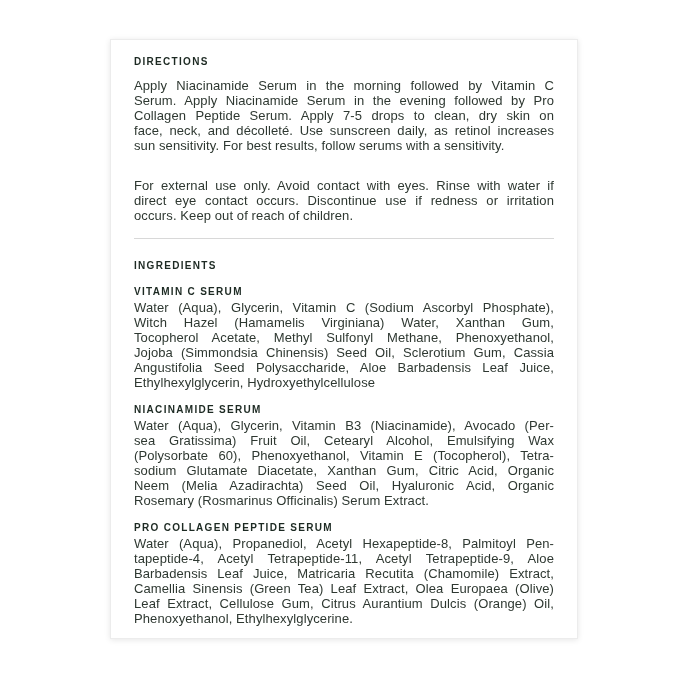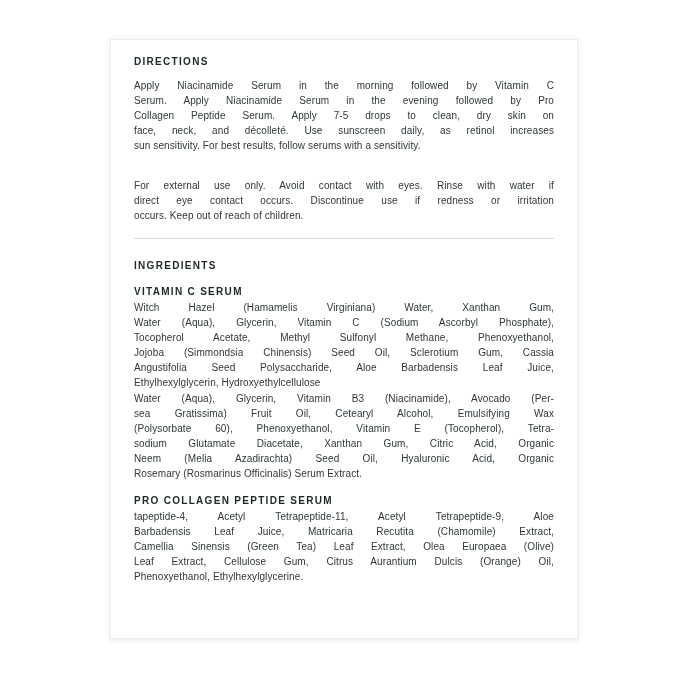--- a/index.html
+++ b/index.html
@@ -31,21 +31,21 @@
     padding: 14px 23px 0 23px;
   }
   .section-heading {
     font-size: 10px;
     font-weight: bold;
     letter-spacing: 1.3px;
     line-height: 15px;
     color: #1d2a23;
   }
   .body-para {
-    font-size: 10px;
+    font-size: 13px;
     line-height: 15px;
     color: #2e3831;
     letter-spacing: 0.1px;
   }
   .body-para .line {
     text-align: justify;
     text-align-last: justify;
   }
   .body-para .line.last {
     text-align-last: left;
@@ -84,39 +84,41 @@
         <div class="line">direct eye contact occurs. Discontinue use if redness or irritation</div>
         <div class="line last">occurs. Keep out of reach of children.</div>
       </div>
 
     <hr class="divider">
 
     <div class="section-heading m-ingredients-heading">INGREDIENTS</div>
 
     <div class="section-heading m-sub-heading-1">VITAMIN C SERUM</div>
     <div class="body-para m-sub-body">
+        <div class="line">Water (Aqua), Glycerin, Vitamin C (Sodium Ascorbyl Phosphate),</div>
         <div class="line">Witch Hazel (Hamamelis Virginiana) Water, Xanthan Gum,</div>
-        <div class="line">Water (Aqua), Glycerin, Vitamin C (Sodium Ascorbyl Phosphate),</div>
         <div class="line">Tocopherol Acetate, Methyl Sulfonyl Methane, Phenoxyethanol,</div>
         <div class="line">Jojoba (Simmondsia Chinensis) Seed Oil, Sclerotium Gum, Cassia</div>
         <div class="line">Angustifolia Seed Polysaccharide, Aloe Barbadensis Leaf Juice,</div>
         <div class="line last">Ethylhexylglycerin, Hydroxyethylcellulose</div>
       </div>
 
+    <div class="section-heading m-sub-heading">NIACINAMIDE SERUM</div>
     <div class="body-para m-sub-body">
         <div class="line">Water (Aqua), Glycerin, Vitamin B3 (Niacinamide), Avocado (Per-</div>
         <div class="line">sea Gratissima) Fruit Oil, Cetearyl Alcohol, Emulsifying Wax</div>
         <div class="line">(Polysorbate 60), Phenoxyethanol, Vitamin E (Tocopherol), Tetra-</div>
         <div class="line">sodium Glutamate Diacetate, Xanthan Gum, Citric Acid, Organic</div>
         <div class="line">Neem (Melia Azadirachta) Seed Oil, Hyaluronic Acid, Organic</div>
         <div class="line last">Rosemary (Rosmarinus Officinalis) Serum Extract.</div>
       </div>
 
     <div class="section-heading m-sub-heading">PRO COLLAGEN PEPTIDE SERUM</div>
     <div class="body-para m-sub-body">
+        <div class="line">Water (Aqua), Propanediol, Acetyl Hexapeptide-8, Palmitoyl Pen-</div>
         <div class="line">tapeptide-4, Acetyl Tetrapeptide-11, Acetyl Tetrapeptide-9, Aloe</div>
         <div class="line">Barbadensis Leaf Juice, Matricaria Recutita (Chamomile) Extract,</div>
         <div class="line">Camellia Sinensis (Green Tea) Leaf Extract, Olea Europaea (Olive)</div>
         <div class="line">Leaf Extract, Cellulose Gum, Citrus Aurantium Dulcis (Orange) Oil,</div>
         <div class="line last">Phenoxyethanol, Ethylhexylglycerine.</div>
       </div>
 
   </div>
 </div>
 

